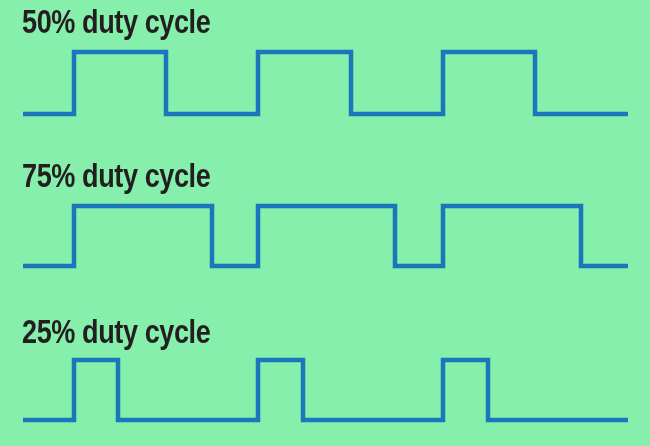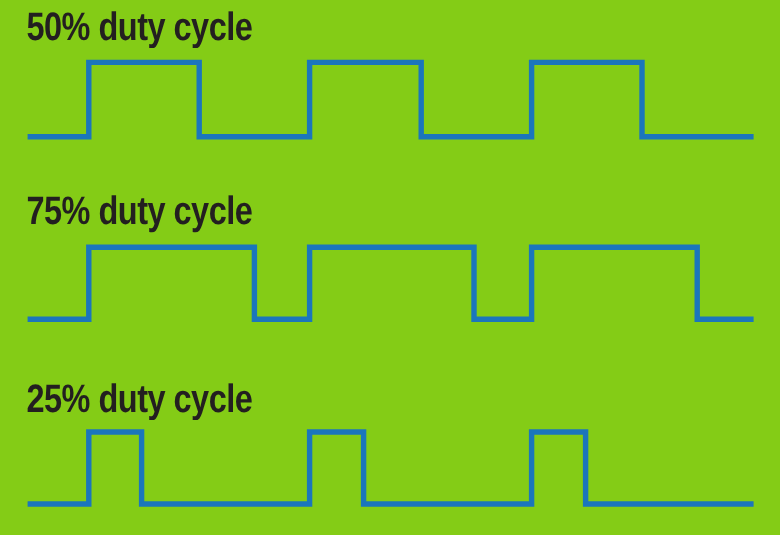--- a/index.html
+++ b/index.html
@@ -28,21 +28,21 @@
     transform: scaleX(0.82);
     transform-origin: left top;
   }
   .wave-label.l1 { top: 5px; }
   .wave-label.l2 { top: 159px; }
   .wave-label.l3 { top: 315px; }
 </style>
 </head>
 <body>
 
-<div class="canvas" style="background: #84cc16;">
+<div class="canvas" style="background: #86efac;">
   <svg class="wave-svg" viewBox="0 0 650 446">
       <polyline points="23,114 74,114 74,52 166,52 166,114 258,114 258,52 351,52 351,114 443,114 443,52 535,52 535,114 628,114" fill="none" stroke="#1b76bc" stroke-width="4.5" stroke-linejoin="miter" stroke-linecap="butt"></polyline>
       <polyline points="23,266 74,266 74,206 212,206 212,266 258,266 258,206 395,206 395,266 443,266 443,206 581,206 581,266 628,266" fill="none" stroke="#1b76bc" stroke-width="4.5" stroke-linejoin="miter" stroke-linecap="butt"></polyline>
       <polyline points="23,420 74,420 74,360 118,360 118,420 258,420 258,360 303,360 303,420 443,420 443,360 488,360 488,420 628,420" fill="none" stroke="#1b76bc" stroke-width="4.5" stroke-linejoin="miter" stroke-linecap="butt"></polyline>
     </svg>
   <div class="wave-label l1" style="color: rgb(35, 31, 32);">50% duty cycle</div>
   <div class="wave-label l2" style="color: rgb(35, 31, 32);">75% duty cycle</div>
   <div class="wave-label l3" style="color: rgb(35, 31, 32);">25% duty cycle</div>
 </div>
 

